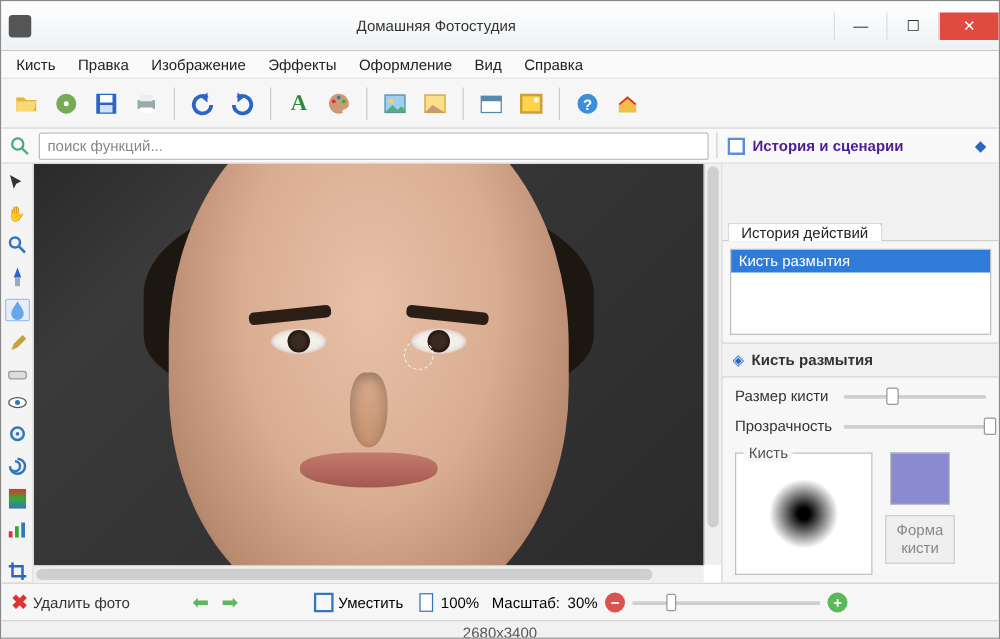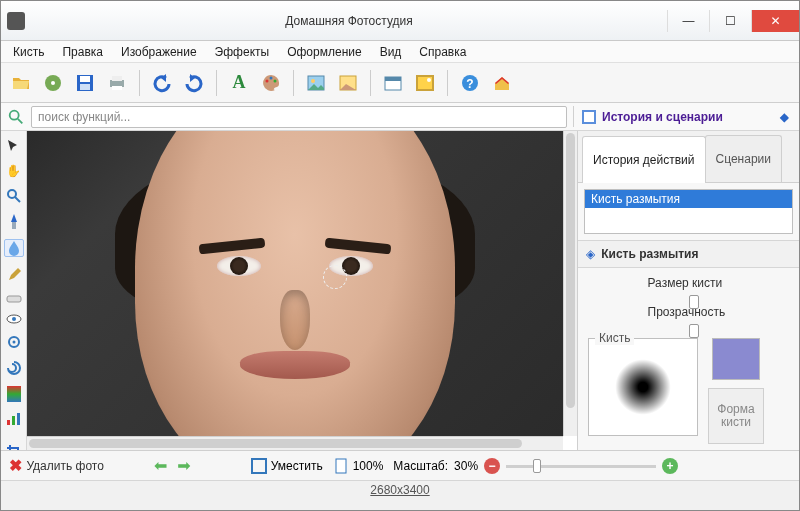--- a/index.html
+++ b/index.html
@@ -57,58 +57,58 @@
   .lips{ position:absolute; left:50%; top:72%; transform:translateX(-50%); width:110px; height:28px; background:linear-gradient(#c47b6e,#a3594d); border-radius:40% 40% 50% 50%;}
   .brush-cursor{ position:absolute; width:24px; height:24px; border:1px dashed #eee; border-radius:50%; left:calc(50% + 28px); top:44%;}
   .vscroll{ position:absolute; right:0; top:0; width:14px; bottom:14px; background:#efefef; border-left:1px solid #d0d0d0;}
   .vthumb{ position:absolute; left:2px; right:2px; top:2px; height:90%; background:#cfcfcf; border-radius:6px;}
   .hscroll{ position:absolute; left:0; right:14px; bottom:0; height:14px; background:#efefef; border-top:1px solid #d0d0d0;}
   .hthumb{ position:absolute; top:2px; bottom:2px; left:2px; width:92%; background:#cfcfcf; border-radius:6px;}
 
   
   .rightpanel{ width:222px; border-left:1px solid #cfcfcf; background:#f7f7f7; display:flex; flex-direction:column;}
   .tabs{ display:flex; padding:4px 4px 0 4px; gap:0; background:#f1f1f1; border-bottom:1px solid #cfcfcf;}
-  .tab{ padding:16px 10px; border:1px solid #cfcfcf; border-bottom:none; background:#eee; color:#555; border-top-left-radius:3px; border-top-right-radius:3px; margin-right:-1px;}
+  .tab{ padding:0 10px; border:1px solid #cfcfcf; border-bottom:none; background:#eee; color:#555; border-top-left-radius:3px; border-top-right-radius:3px; margin-right:-1px;margin-top:42px;}
   .tab.active{ background:#fff; color:#222; position:relative; top:1px;}
   .histbox{ margin:6px; height:76px; border:1px solid #bfbfbf; background:#fff;}
   .histitem{ background:#2f7bd9; color:#fff; padding:2px 6px;}
   .section-head{ display:flex; align-items:center; gap:6px; padding:6px 8px; border-top:1px solid #d6d6d6; border-bottom:1px solid #d6d6d6; background:#f1f1f1;}
   .section-head .chev2{ color:#2a66c8;}
   .section-head b{ color:#333;}
   .params{ padding:8px 10px; display:flex; flex-direction:column; gap:10px;}
-  .prow{ display:flex; align-items:center; gap:5px;flex-direction:column;}
+  .prow{ display:flex; align-items:center; gap:5px;}
   .prow label{ width:82px; color:#333;}
   .prow.bold label{ font-weight:bold;}
   .slider{ flex:1; height:14px; position:relative;}
   .track{ position:absolute; left:0; right:0; top:6px; height:3px; background:#cfcfcf; border-radius:2px;}
   .thumb{ position:absolute; top:0; width:10px; height:14px; background:#fff; border:1px solid #999; border-radius:2px;}
   .brushprev{ margin:6px 10px; display:flex; gap:10px;}
   .bprev{ width:110px; height:98px; border:1px solid #bfbfbf; background:#fff; position:relative;}
   .bprev legend{ position:absolute; top:-8px; left:6px; background:#f7f7f7; padding:0 4px; color:#555;}
   .soft{ position:absolute; left:50%; top:50%; transform:translate(-50%,-50%); width:56px; height:56px; background:radial-gradient(circle,#000 0%,#000 12%,rgba(0,0,0,0) 70%);}
   .rightcol{ display:flex; flex-direction:column; gap:8px; align-items:center;}
   .swatch{ width:48px; height:42px; background:#8a8ad0; border:1px solid #bbb;}
-  .shape-btn{ width:56px; height:56px; border:1px solid #cfcfcf; background:#efefef; color:#888; text-align:center; display:flex; align-items:center; justify-content:center; line-height:1.1;}
+  .shape-btn{ width:56px; height:39px; border:1px solid #cfcfcf; background:#efefef; color:#888; text-align:center; display:flex; align-items:center; justify-content:center; line-height:1.1;}
 
   
   .bottom{ height:30px; border-top:1px solid #cfcfcf; background:#f6f6f6; display:flex; align-items:center; padding:0 8px; gap:10px;}
   .bottom .del{ display:flex; align-items:center; gap:4px; color:#333;}
   .xicon{ color:#d33; font-weight:bold; font-size:16px;}
   .arrow{ font-size:16px;}
   .arrow.l{ color:#5cb85c;}
   .arrow.r{ color:#5cb85c;}
   .fit{ display:flex; align-items:center; gap:4px;}
   .zoom{ display:flex; align-items:center; gap:6px;}
   .zslider{ width:150px; height:10px; position:relative;}
   .ztrack{ position:absolute; left:0; right:0; top:4px; height:3px; background:#cfcfcf;}
   .zthumb{ position:absolute; top:-2px; width:8px; height:14px; background:#fff; border:1px solid #999; border-radius:2px;}
   .pm{ width:16px; height:16px; border-radius:50%; color:#fff; display:flex; align-items:center; justify-content:center; font-weight:bold;}
   .minus{ background:#d9534f;} .plus{ background:#5cb85c;}
 
-  .status{ height:30px; border-top:1px solid #d6d6d6; background:#f1f1f1; text-align:center; color:#555; font-size:11px; line-height:18px;text-decoration:underline;}
+  .status{ height:14px; border-top:1px solid #d6d6d6; background:#f1f1f1; text-align:center; color:#555; font-size:11px; line-height:18px;}
 </style>
 </head>
 <body>
 
 <div class="titlebar">
   <div class="app-icon"></div>
   <div class="title">Домашняя Фотостудия</div>
   <div class="win-btns">
     <div class="win-btn">—</div>
     <div class="win-btn">☐</div>
@@ -340,21 +340,20 @@
         </div>
       <div class="hscroll">
           <div class="hthumb"></div>
         </div>
     </div>
   </div>
 
   <div class="rightpanel">
     <div class="tabs">
       <div class="tab active">История действий</div>
-      <div class="tab">Сценарии</div>
     </div>
     <div class="histbox">
       <div class="histitem">Кисть размытия</div>
     </div>
     <div class="section-head">
       <span class="chev2">◈</span>
       <b>Кисть размытия</b>
     </div>
     <div class="params">
       <div class="prow">

